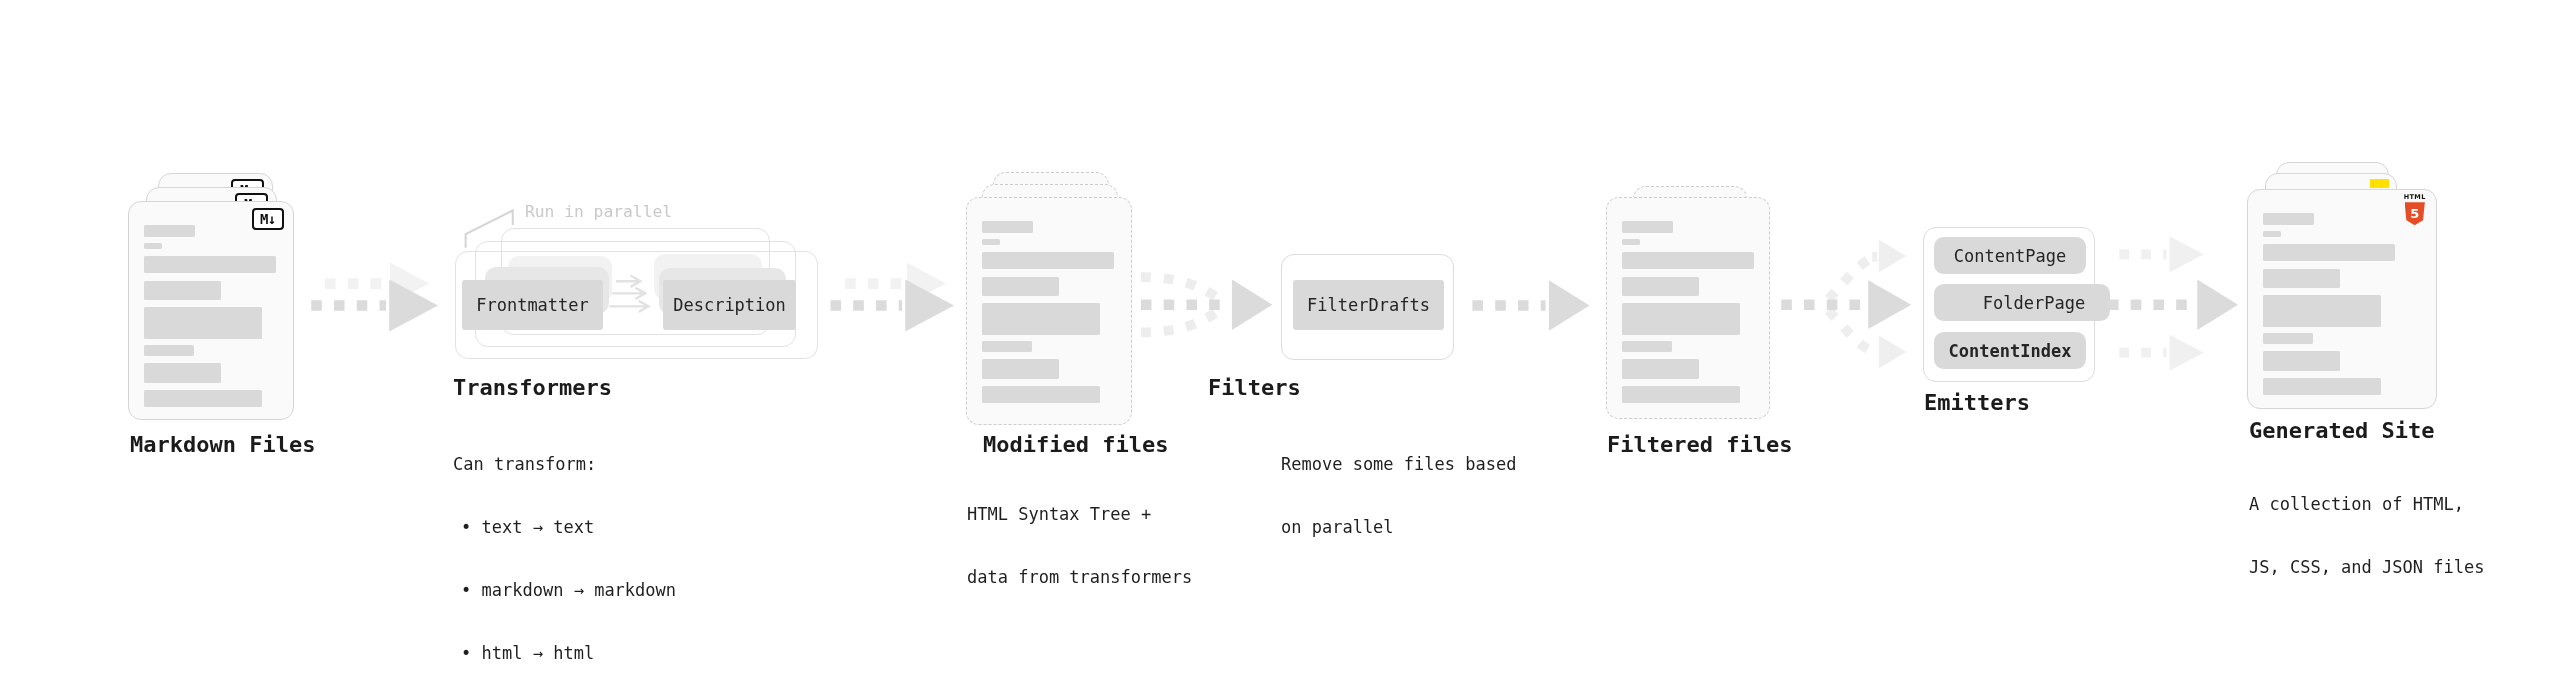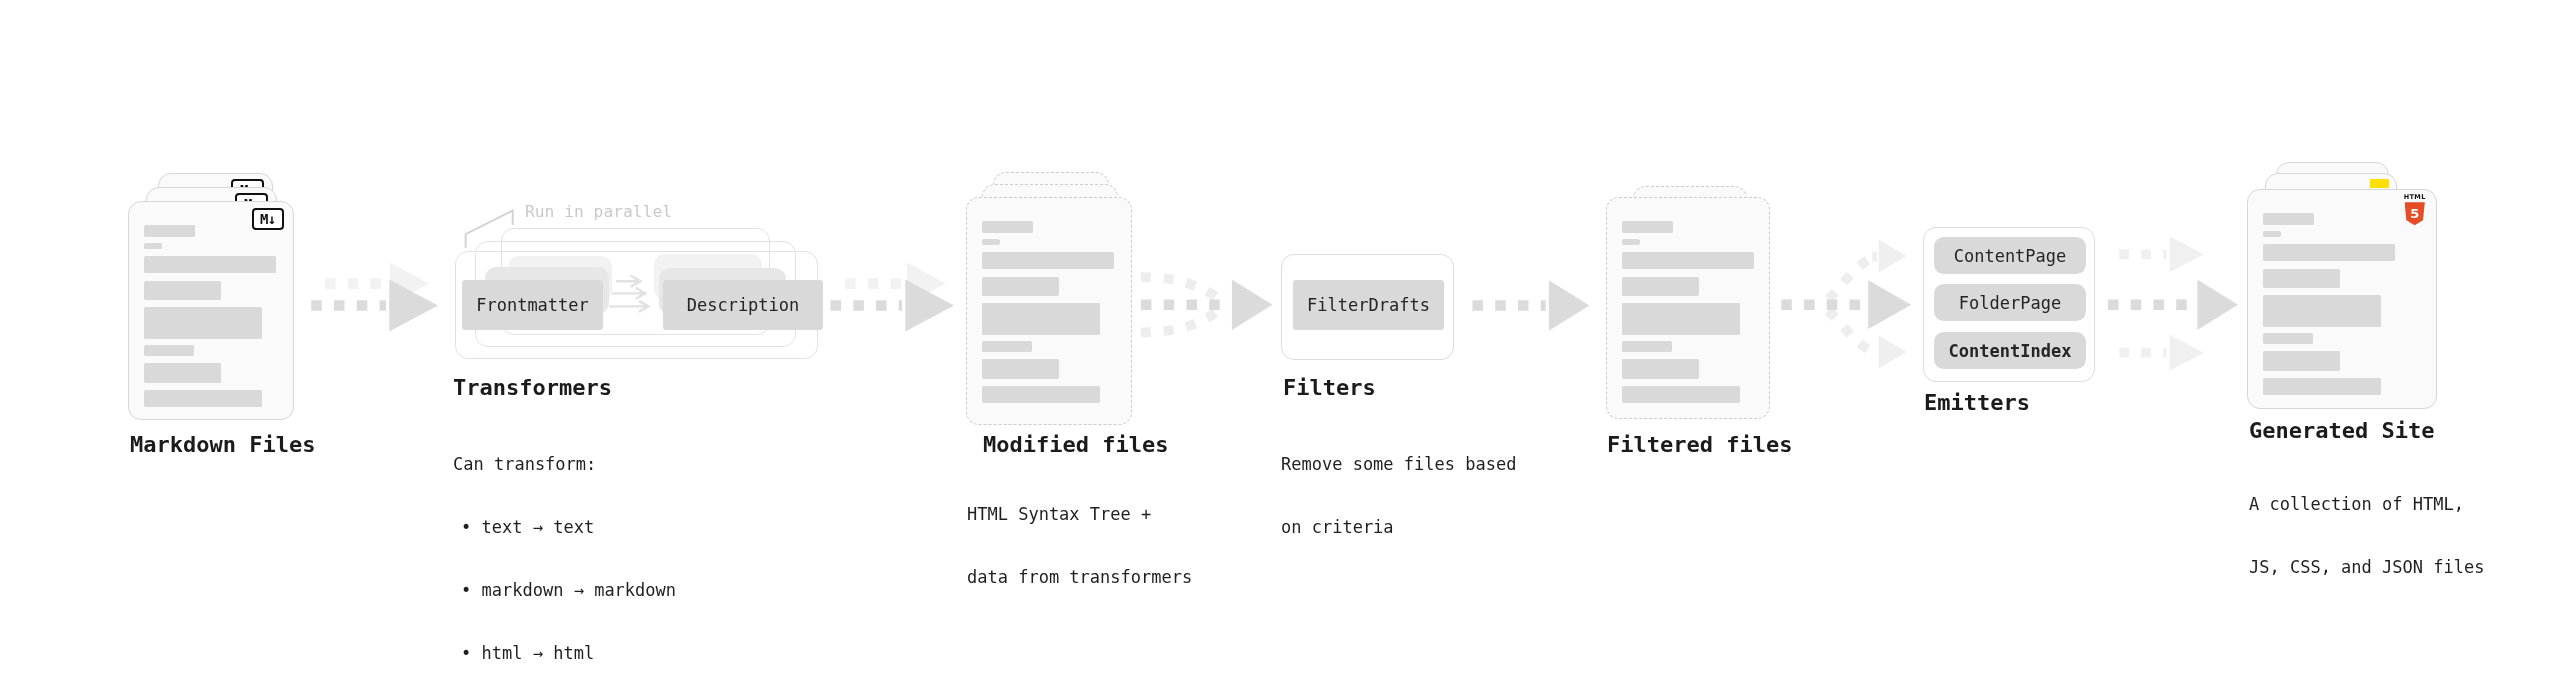--- a/index.html
+++ b/index.html
@@ -72,21 +72,21 @@
   <div class="obox" style="left:501px;top:228px;width:269px;height:107px;"></div>
   <div class="obox" style="left:475px;top:241px;width:321px;height:106px;"></div>
   <div class="obox" style="left:455px;top:251px;width:363px;height:108px;"></div>
 
   <div class="ghost g2" style="left:508px;top:256px;width:104px;height:46px;"></div>
   <div class="ghost g2" style="left:654px;top:254px;width:108px;height:46px;"></div>
   <div class="ghost g1" style="left:485px;top:267px;width:124px;height:47px;"></div>
   <div class="ghost g1" style="left:659px;top:268px;width:127px;height:47px;"></div>
 
   <div class="pill" style="left:462px;top:280px;width:141px;height:50px;">Frontmatter</div>
-  <div class="pill" style="left:663px;top:280px;width:160px;height:50px;">Description</div>
+  <div class="pill" style="left:663px;top:280px;width:133px;height:50px;">Description</div>
 
   <div class="title" style="left:453px;top:375px;">Transformers</div>
   <div class="cap" style="left:453px;top:412px;">
     <div>Can transform:</div>
     <div class="indent">• text → text</div>
     <div class="indent">• markdown → markdown</div>
     <div class="indent">• html → html</div>
   </div>
 
   <div class="card dashed" style="left:993px;top:172px;width:116px;height:73px;"></div>
@@ -102,42 +102,42 @@
     <div class="bar b8"></div>
   </div>
   <div class="title" style="left:967px;top:432px;padding-left:16px;">Modified files</div>
   <div class="cap" style="left:967px;top:462px;">
     <div>HTML Syntax Tree +</div>
     <div>data from transformers</div>
   </div>
 
   <div class="obox strong" style="left:1281px;top:254px;width:173px;height:106px;"></div>
   <div class="pill" style="left:1293px;top:280px;width:151px;height:50px;">FilterDrafts</div>
-  <div class="title" style="left:1283px;top:375px;">Filters</div>
+  <div class="title" style="left:1208px;top:375px;">Filters</div>
   <div class="cap" style="left:1281px;top:412px;">
     <div>Remove some files based</div>
-    <div>on criteria</div>
+    <div>on parallel</div>
   </div>
 
   <div class="card dashed" style="left:1633px;top:186px;width:114px;height:65px;"></div>
   <div class="card dashed" style="left:1606px;top:197px;width:164px;height:222px;">
     <div class="bar b1"></div>
     <div class="bar b2"></div>
     <div class="bar b3"></div>
     <div class="bar b4"></div>
     <div class="bar b5"></div>
     <div class="bar b6"></div>
     <div class="bar b7"></div>
     <div class="bar b8"></div>
   </div>
   <div class="title" style="left:1607px;top:432px;">Filtered files</div>
 
   <div class="obox strong" style="left:1923px;top:227px;width:172px;height:155px;"></div>
   <div class="pill" style="left:1934px;top:237px;width:152px;height:37px;border-radius:9.8px;">ContentPage</div>
-  <div class="pill" style="left:1934px;top:284px;width:152px;height:37px;border-radius:9.8px;">FolderPage</div>
+  <div class="pill" style="left:1934px;top:284px;width:152px;height:37px;border-radius:9.8px;padding-left:24px;">FolderPage</div>
   <div class="pill" style="left:1934px;top:332px;width:152px;height:37px;border-radius:9.8px;font-weight:bold;">ContentIndex</div>
   <div class="title" style="left:1924px;top:390px;">Emitters</div>
 
   <div class="card" style="left:2276px;top:162px;width:113px;height:73px;">
     <div class="css-badge">
       <div class="t">CSS</div>
       <div class="u"></div>
     </div>
   </div>
   <div class="card" style="left:2265px;top:173px;width:132px;height:73px;">

